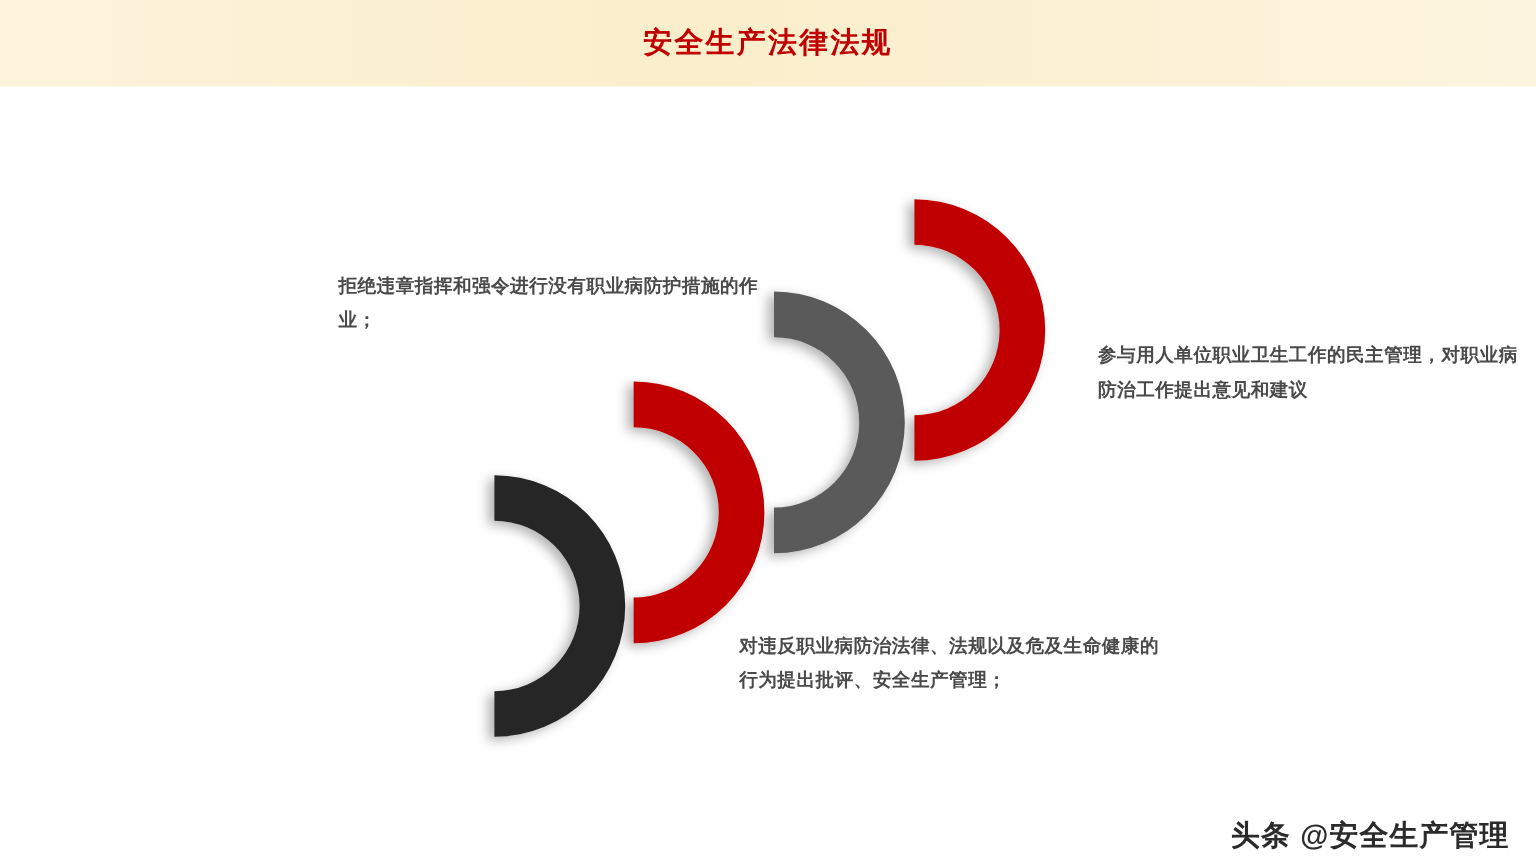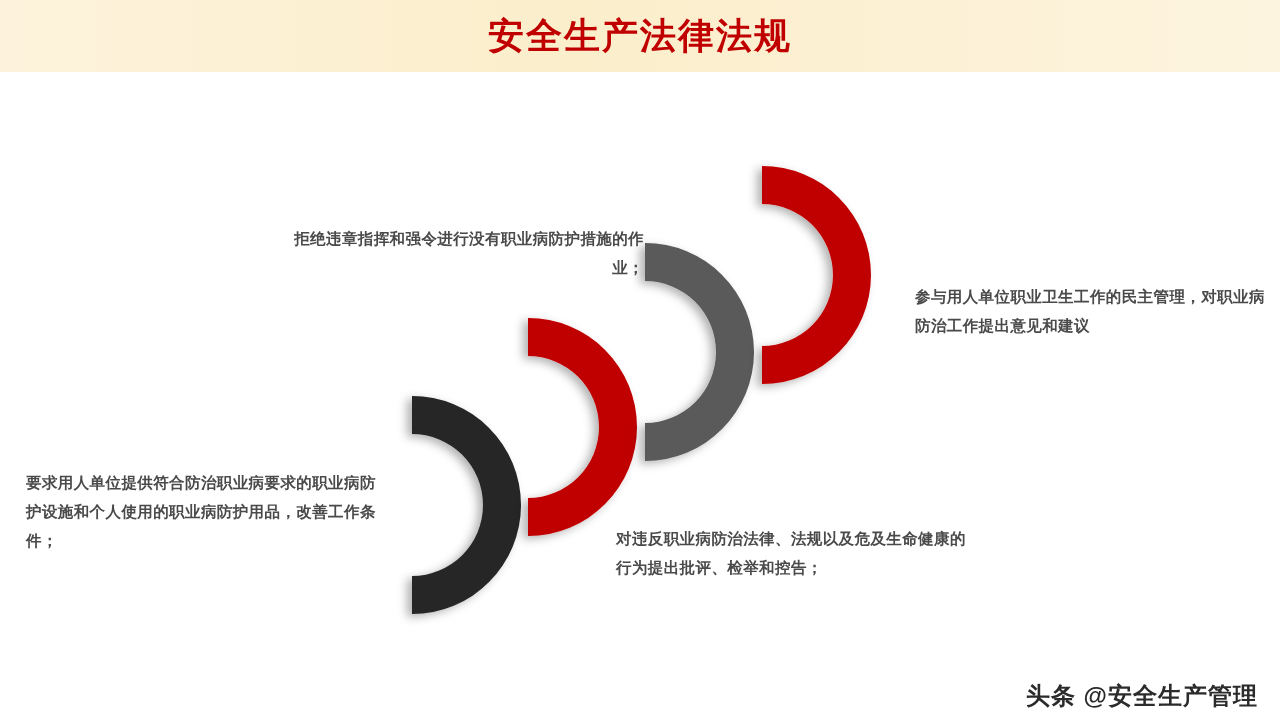--- a/index.html
+++ b/index.html
@@ -25,21 +25,21 @@
     background: linear-gradient(to right, #fdf3dc 0%, #fbeecb 45%, #fdf4df 100%);
   }
   #header-title {
     position: absolute;
     left: 0;
     top: 0;
     width: 1280px;
     height: 72px;
     line-height: 72px;
     text-align: center;
-    font-size: 36px;
+    font-size: 24px;
     font-weight: bold;
     color: #c00000;
     letter-spacing: 2px;
   }
 
   
   #diagram {
     position: absolute;
     left: 0;
     top: 72px;
@@ -159,23 +159,22 @@
       </defs>
       <path d="M 20 6
                A 109 109 0 0 1 20 224
                L 20 186
                A 71 71 0 0 0 20 44
                Z" fill="#c00000" filter="url(#sh07)"></path>
     </svg>
     <span class="ring-number" style="left:-2px; top:85px;">07</span>
   </div>
 
-  <div class="note" style="left:26px; top:396px; width:352px;">要求用人单位提供符合防治职业病要求的职业病防护设施和个人使用的职业病防护用品，改善工作条件；</div>
 
-  <div class="note" style="left:282px; top:152px; width:362px; text-align:right;">拒绝违章指挥和强令进行没有职业病防护措施的作业；</div>
+  <div class="note" style="left:282px; top:152px; width:362px; text-align:left;">拒绝违章指挥和强令进行没有职业病防护措施的作业；</div>
 
-  <div class="note" style="left:616px; top:452px; width:360px;">对违反职业病防治法律、法规以及危及生命健康的行为提出批评、检举和控告；</div>
+  <div class="note" style="left:616px; top:452px; width:360px;">对违反职业病防治法律、法规以及危及生命健康的行为提出批评、安全生产管理；</div>
 
   <div class="note note-right" style="left:890px; top:210px; width:350px;">参与用人单位职业卫生工作的民主管理，对职业病防治工作提出意见和建议</div>
 
 </div>
 
 <div id="watermark">头条 @安全生产管理</div>
 
 </body></html>

